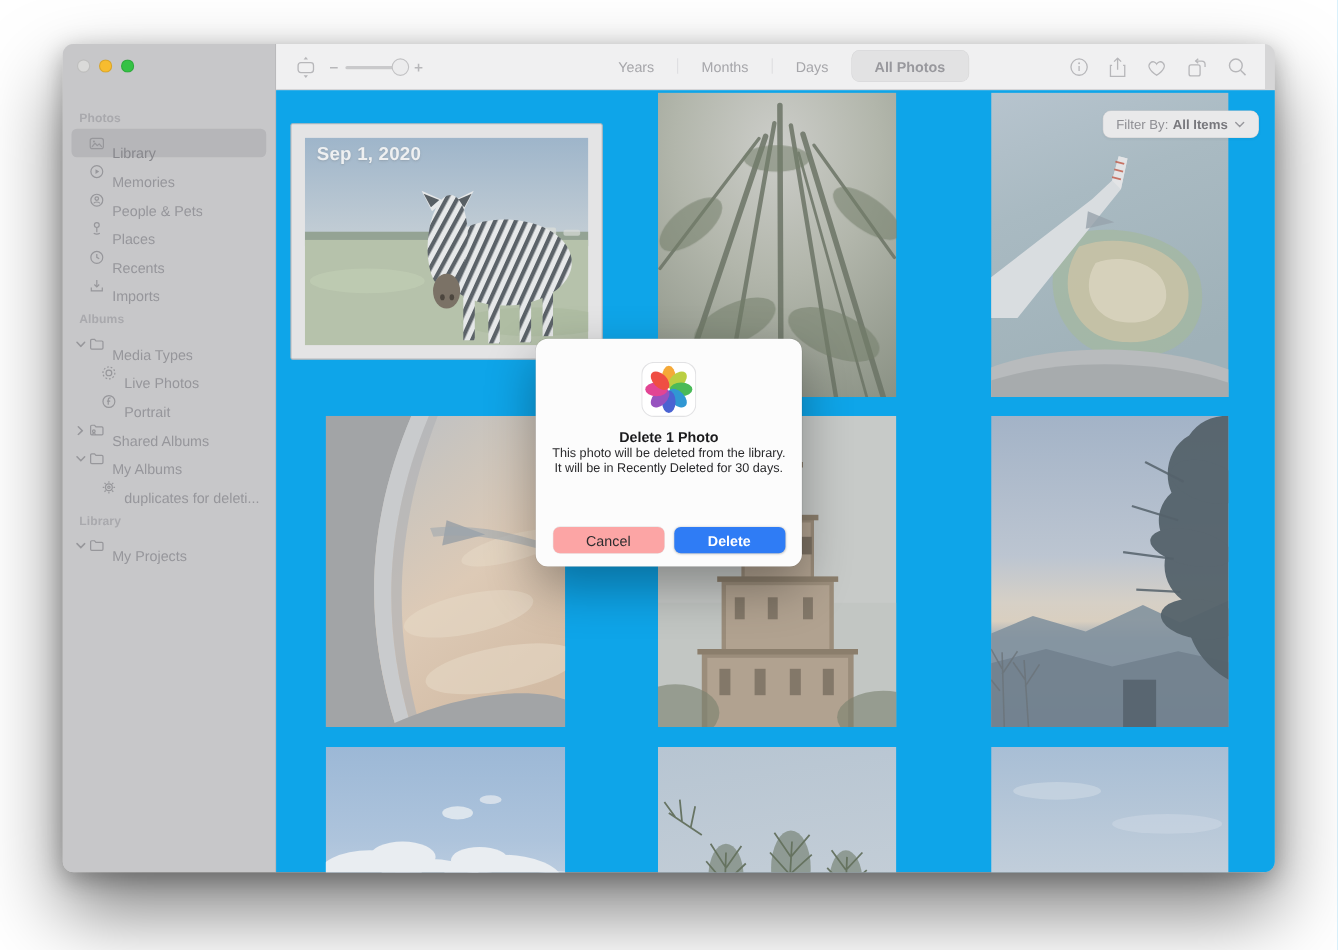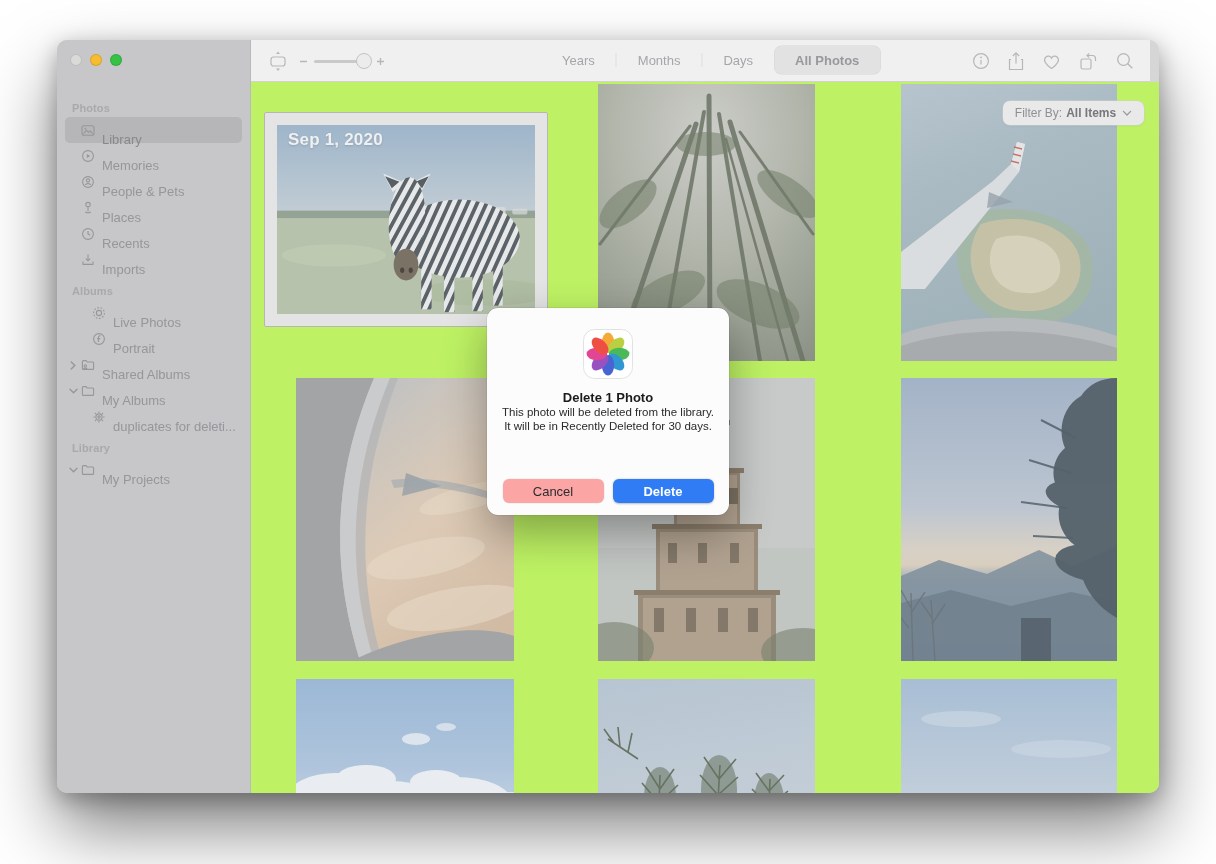--- a/index.html
+++ b/index.html
@@ -42,21 +42,21 @@
   .slider .track { width:56px; height:3px; background:#c9c9cb; border-radius:2px; position:relative; }
   .slider .knob { position:absolute; right:-2px; top:-7px; width:16px; height:16px; border-radius:50%; background:#ececed; border:1px solid #c2c2c4; }
   .segs { position:absolute; left:50%; top:6px; transform:translateX(-47%); display:flex; align-items:center; height:28px; }
   .seg { padding:0 21px; font-size:13px; color:#a6a6aa; height:28px; display:flex; align-items:center; border-radius:7px; position:relative; }
   .seg.sel { background:#e2e2e3; color:#98989d; font-weight:bold; box-shadow:0 0 0 0.5px #d5d5d6; }
   .seg-div { width:1px; height:14px; background:#dedee0; }
   .tb-right { position:absolute; right:16px; top:0; height:42px; display:flex; align-items:center; gap:18px; color:#b7b7ba; }
   .tbtn { display:flex; align-items:center; justify-content:center; }
 
   
-  .content { position:absolute; left:194px; right:0; top:42px; bottom:0; background:#bef264; }
+  .content { position:absolute; left:194px; right:0; top:42px; bottom:0; background:#0ea5e9; }
   .photo { position:absolute; overflow:hidden; }
   .photo svg { position:absolute; left:0; top:0; width:100%; height:100%; }
 
   .zebra-frame {
     position:absolute; left:13px; top:30px; width:284px; height:215px;
     background:#e4e4e5; border:1px solid #b6b6b9; border-radius:2px; padding:12px;
   }
   .zebra-inner { position:relative; width:100%; height:100%; overflow:hidden; }
   .zebra-inner svg { position:absolute; left:0; top:0; width:100%; height:100%; }
   .date-badge {
@@ -172,20 +172,33 @@
               <path d="M2 8.4 L2 11.4 L12 11.4 L12 8.4"></path>
               <path d="M7 1.6 L7 7.6"></path>
               <path d="M4.8 5.6 L7 7.8 L9.2 5.6"></path>
             </svg>
         </span>
         <span class="lbl">Imports</span>
       </div>
 
       <div class="sec-header">Albums</div>
 
+      <div class="srow">
+        <span class="chev">
+          <svg width="9" height="6" viewBox="0 0 9 6" fill="none" stroke="currentColor" stroke-width="1.4" stroke-linecap="round">
+              <path d="M1 1.2 L4.5 4.8 L8 1.2"></path>
+            </svg>
+        </span>
+        <span class="sic">
+          <svg width="14" height="12" viewBox="0 0 14 12" fill="none" stroke="currentColor" stroke-width="1.1">
+              <path d="M1.4 2.6 A1 1 0 0 1 2.4 1.6 L5 1.6 L6.2 3 L11.6 3 A1 1 0 0 1 12.6 4 L12.6 9.4 A1 1 0 0 1 11.6 10.4 L2.4 10.4 A1 1 0 0 1 1.4 9.4 Z"></path>
+            </svg>
+        </span>
+        <span class="lbl">Media Types</span>
+      </div>
 
       <div class="srow child">
         <span class="nochev"></span>
         <span class="sic">
           <svg width="14" height="14" viewBox="0 0 14 14" fill="none" stroke="currentColor" stroke-width="1.1">
               <circle cx="7" cy="7" r="5.4" stroke-dasharray="1.6 1.7"></circle>
               <circle cx="7" cy="7" r="2.6"></circle>
             </svg>
         </span>
         <span class="lbl">Live Photos</span>

